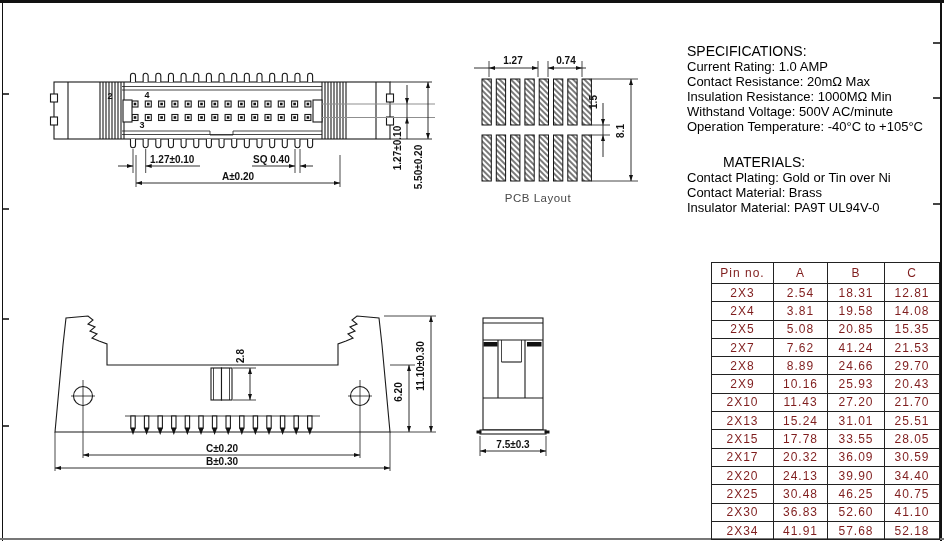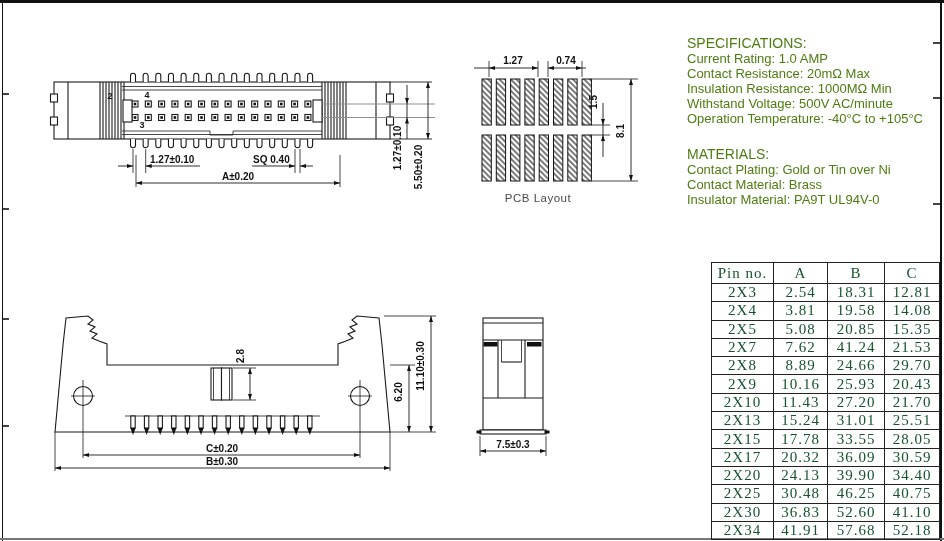--- a/index.html
+++ b/index.html
@@ -2,27 +2,27 @@
 <html><head>
 <meta charset="utf-8">
 <style>
   html,body{margin:0;padding:0;background:#e8e8e8;}
   #sheet{position:relative;width:944px;height:541px;background:#fff;overflow:hidden;
          font-family:"Liberation Sans",sans-serif;}
   
   .frame{position:absolute;background:#111;}
   .tick{position:absolute;background:#444;}
   
-  .spec{position:absolute;left:687px;top:36px;color:#4d7c0f;
+  .spec{position:absolute;left:687px;top:44px;color:#000000;
         font-family:"Liberation Sans",sans-serif;font-size:13px;line-height:15px;white-space:nowrap;}
   .spec-title{font-size:14px;}
-  .mat-title{margin-top:21px;}
+  .mat-title{margin-top:21px;margin-left:36px;}
   
   .dim-table{position:absolute;left:711px;top:262px;border-collapse:collapse;table-layout:fixed;
-             width:228px;font-family:Liberation Serif, serif;font-size:15px;color:#14532d;}
+             width:228px;font-family:Liberation Sans, sans-serif;font-size:12px;color:#7f1d1d;}
   .dim-table th,.dim-table td{border:1.2px solid #222;text-align:center;padding:0;
              letter-spacing:1px;font-weight:normal;}
   .dim-table th{height:20px;}
   .dim-table td{height:17.3px;}
   
   svg{position:absolute;overflow:visible;}
   .shape{fill:#fff;stroke:#1a1a1a;stroke-width:1.1;}
   .ln{stroke:#1a1a1a;stroke-width:1.1;fill:none;}
   .thin{stroke:#1a1a1a;stroke-width:0.8;fill:none;}
   .dim{stroke:#1a1a1a;stroke-width:0.9;fill:none;}

